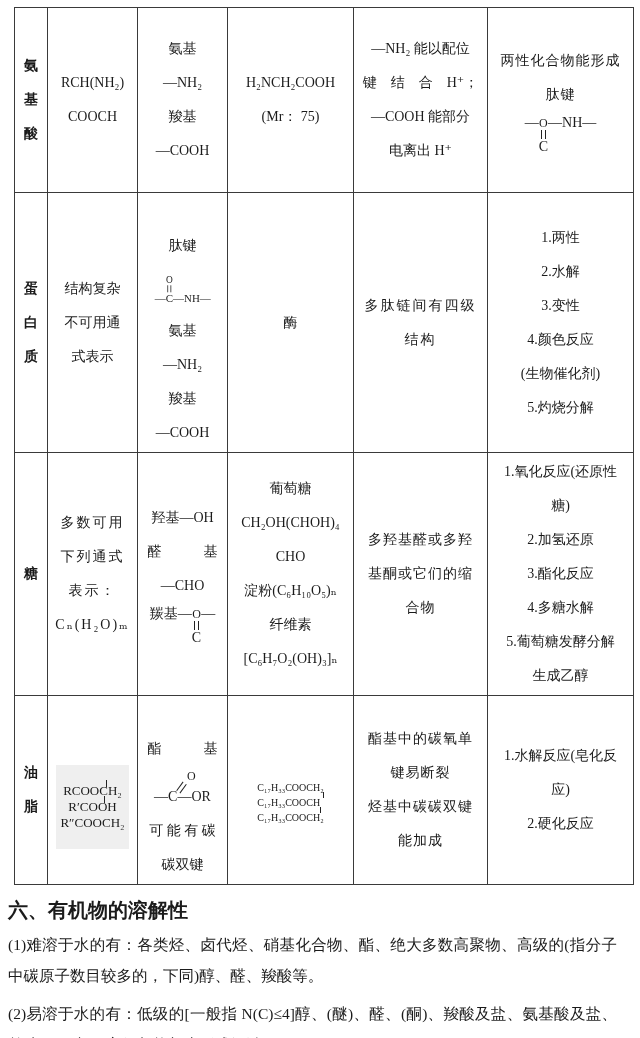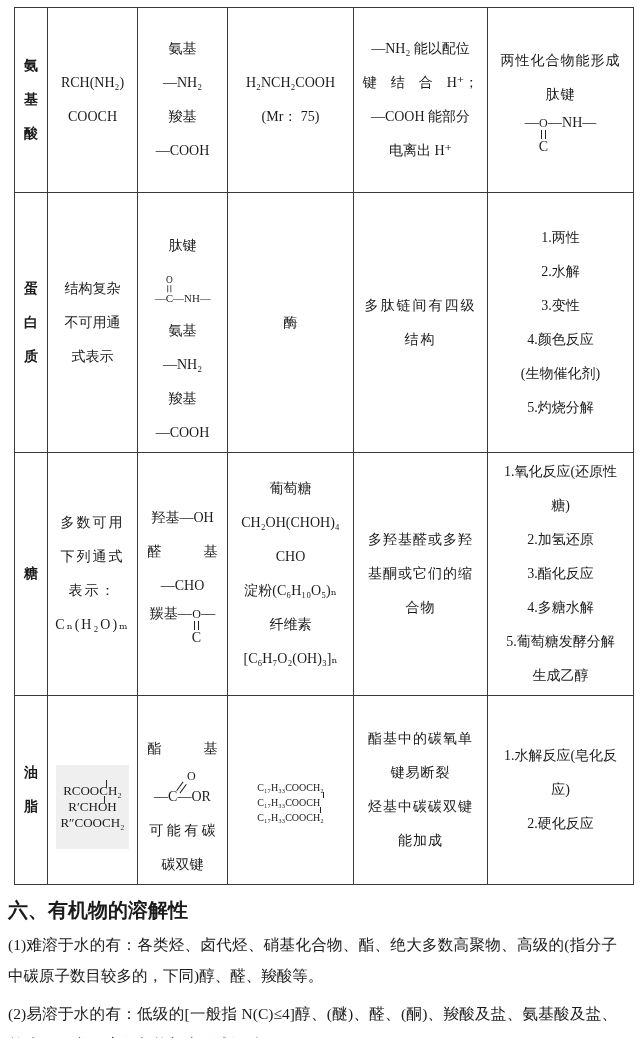--- a/index.html
+++ b/index.html
@@ -173,21 +173,21 @@
 5.葡萄糖发酵分解
 生成乙醇</td>
     </tr>
 
     <tr style="height:155px">
       <td class="cat">油
 脂</td>
       <td>
         <span class="glyceride">
           <span style="display:block">RCOOCH₂</span>
-          <span style="display:block">R′CHOH</span>
+          <span style="display:block">R′COOH</span>
           <span style="display:block">R″COOCH₂</span>
           <span class="tick t1"></span>
           <span class="tick t2"></span>
         </span>
       </td>
       <td class="ta-l lh32">
         <span>酯　　　基</span>
         <span class="ester formula-block" style="display:inline-block">
           <span class="ester-o">O</span>
           <span class="ester-db"></span>

